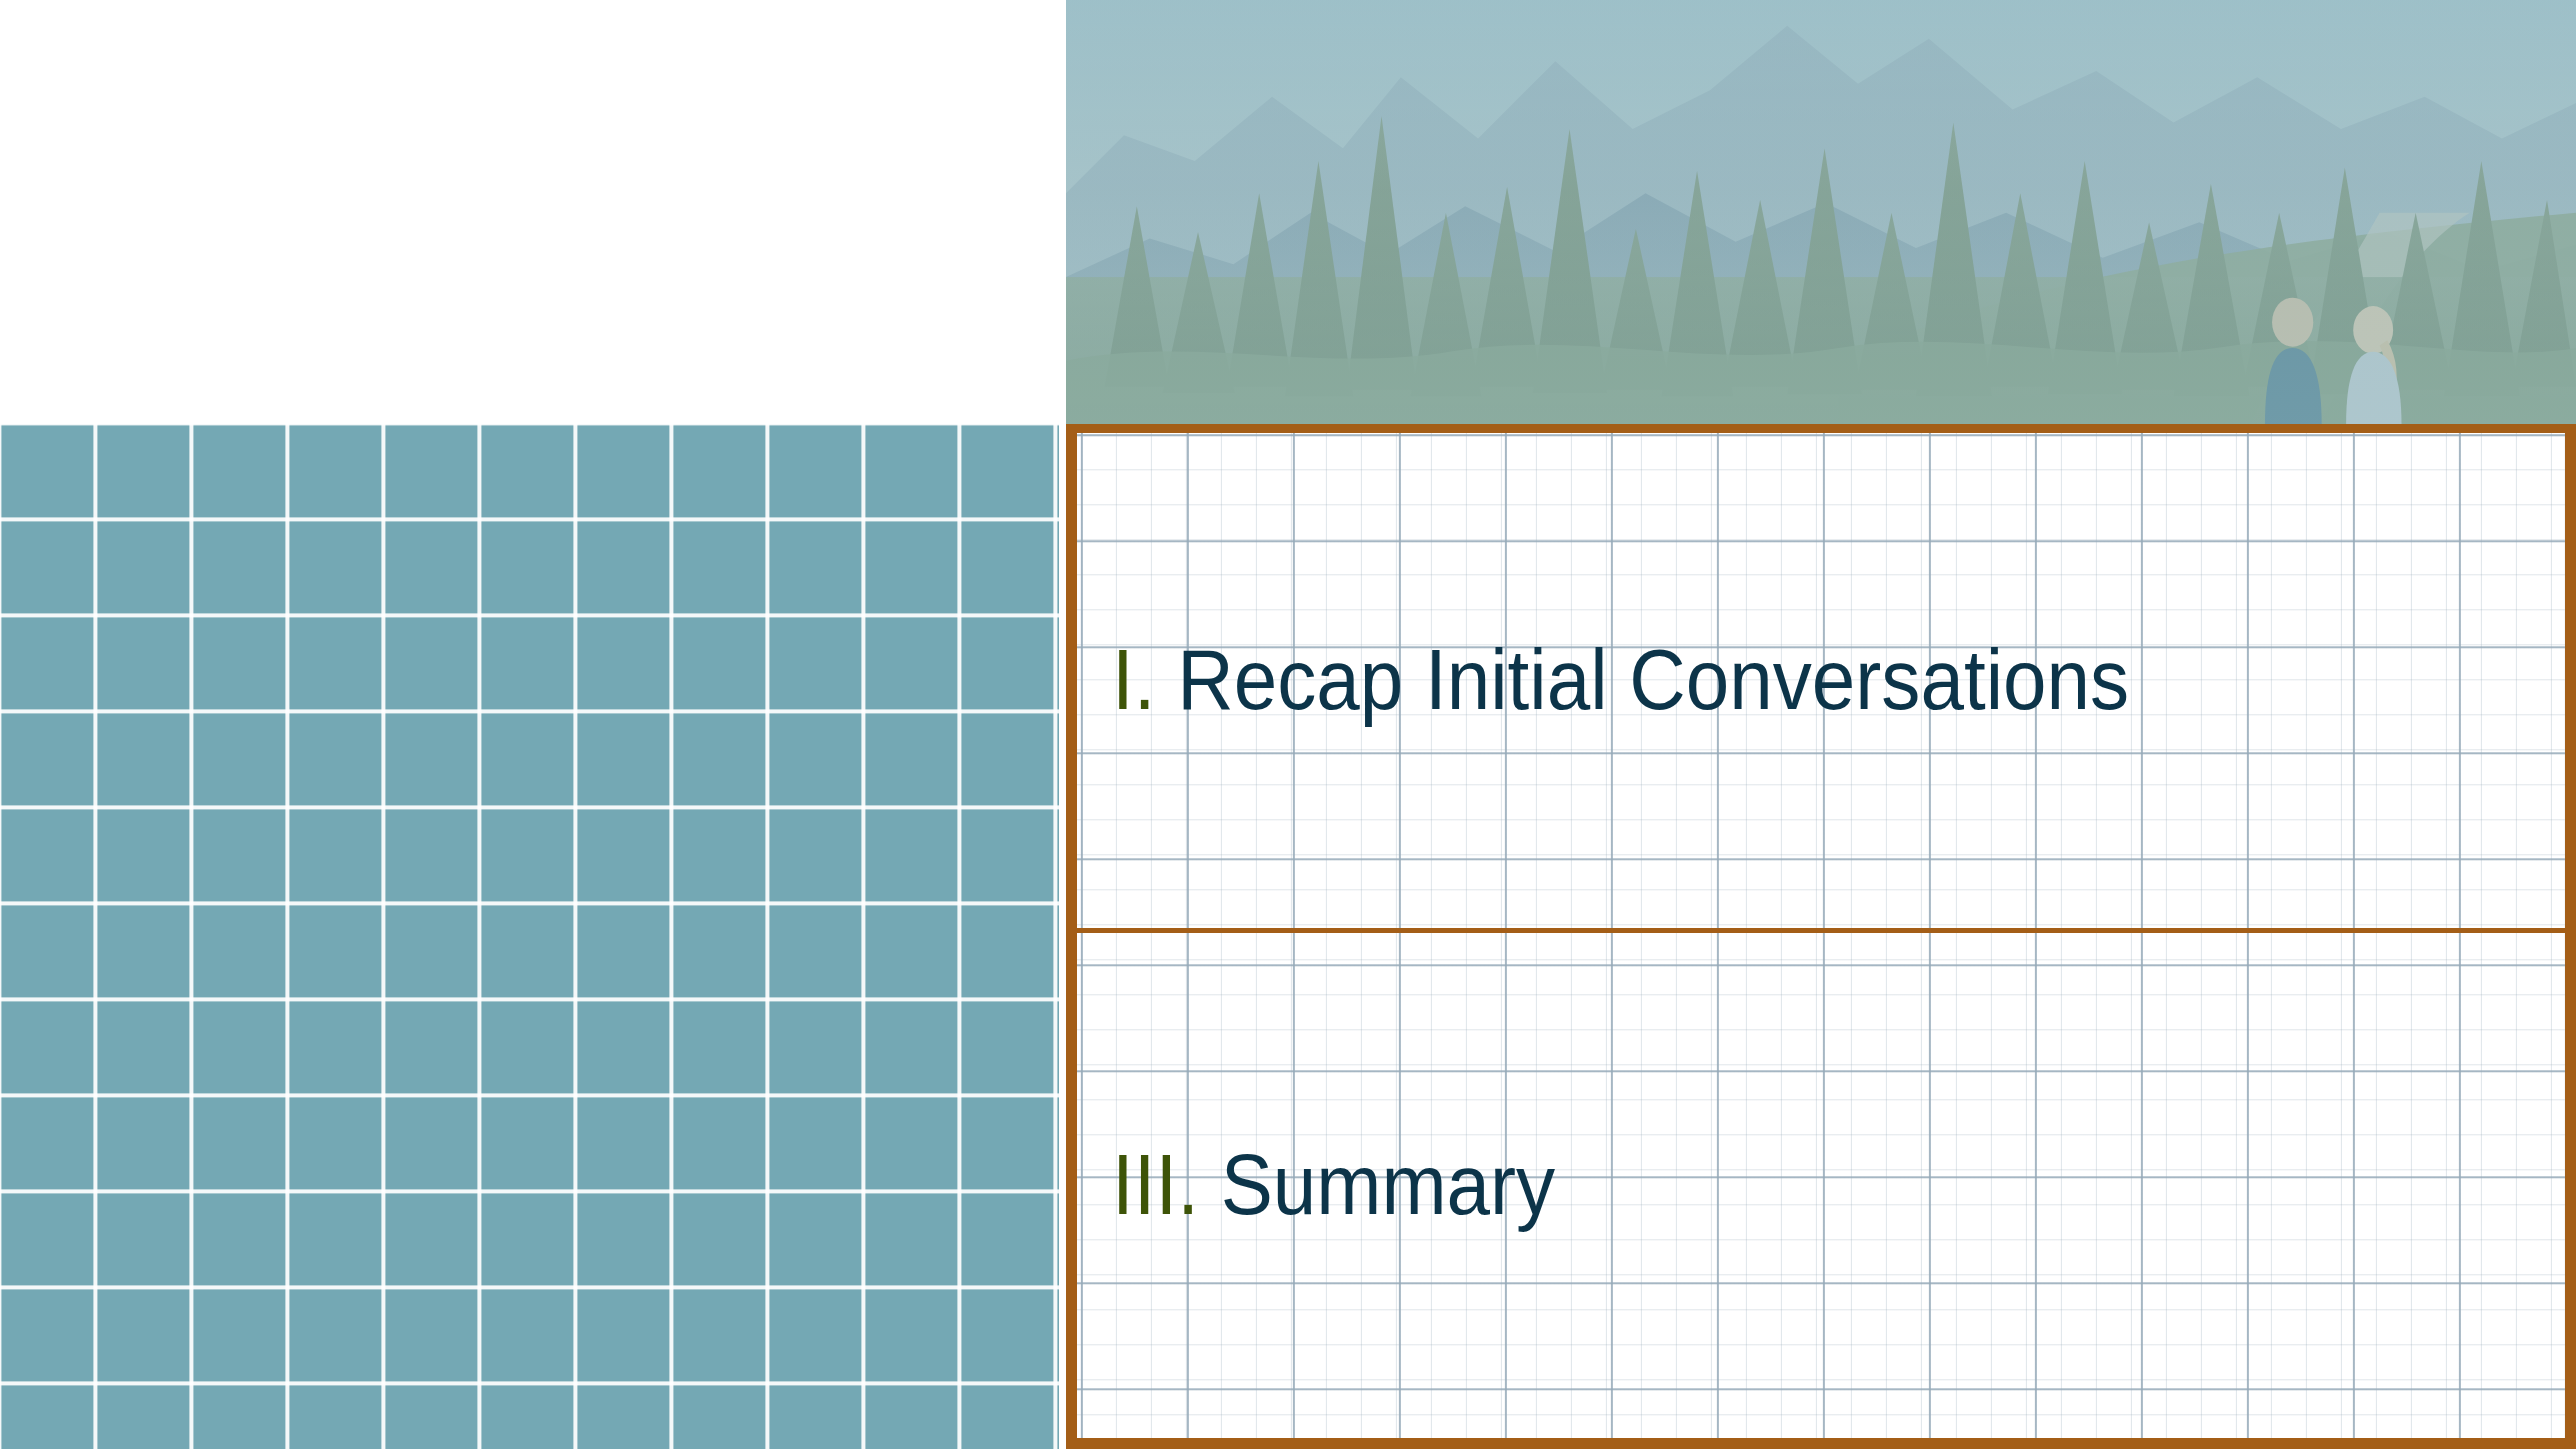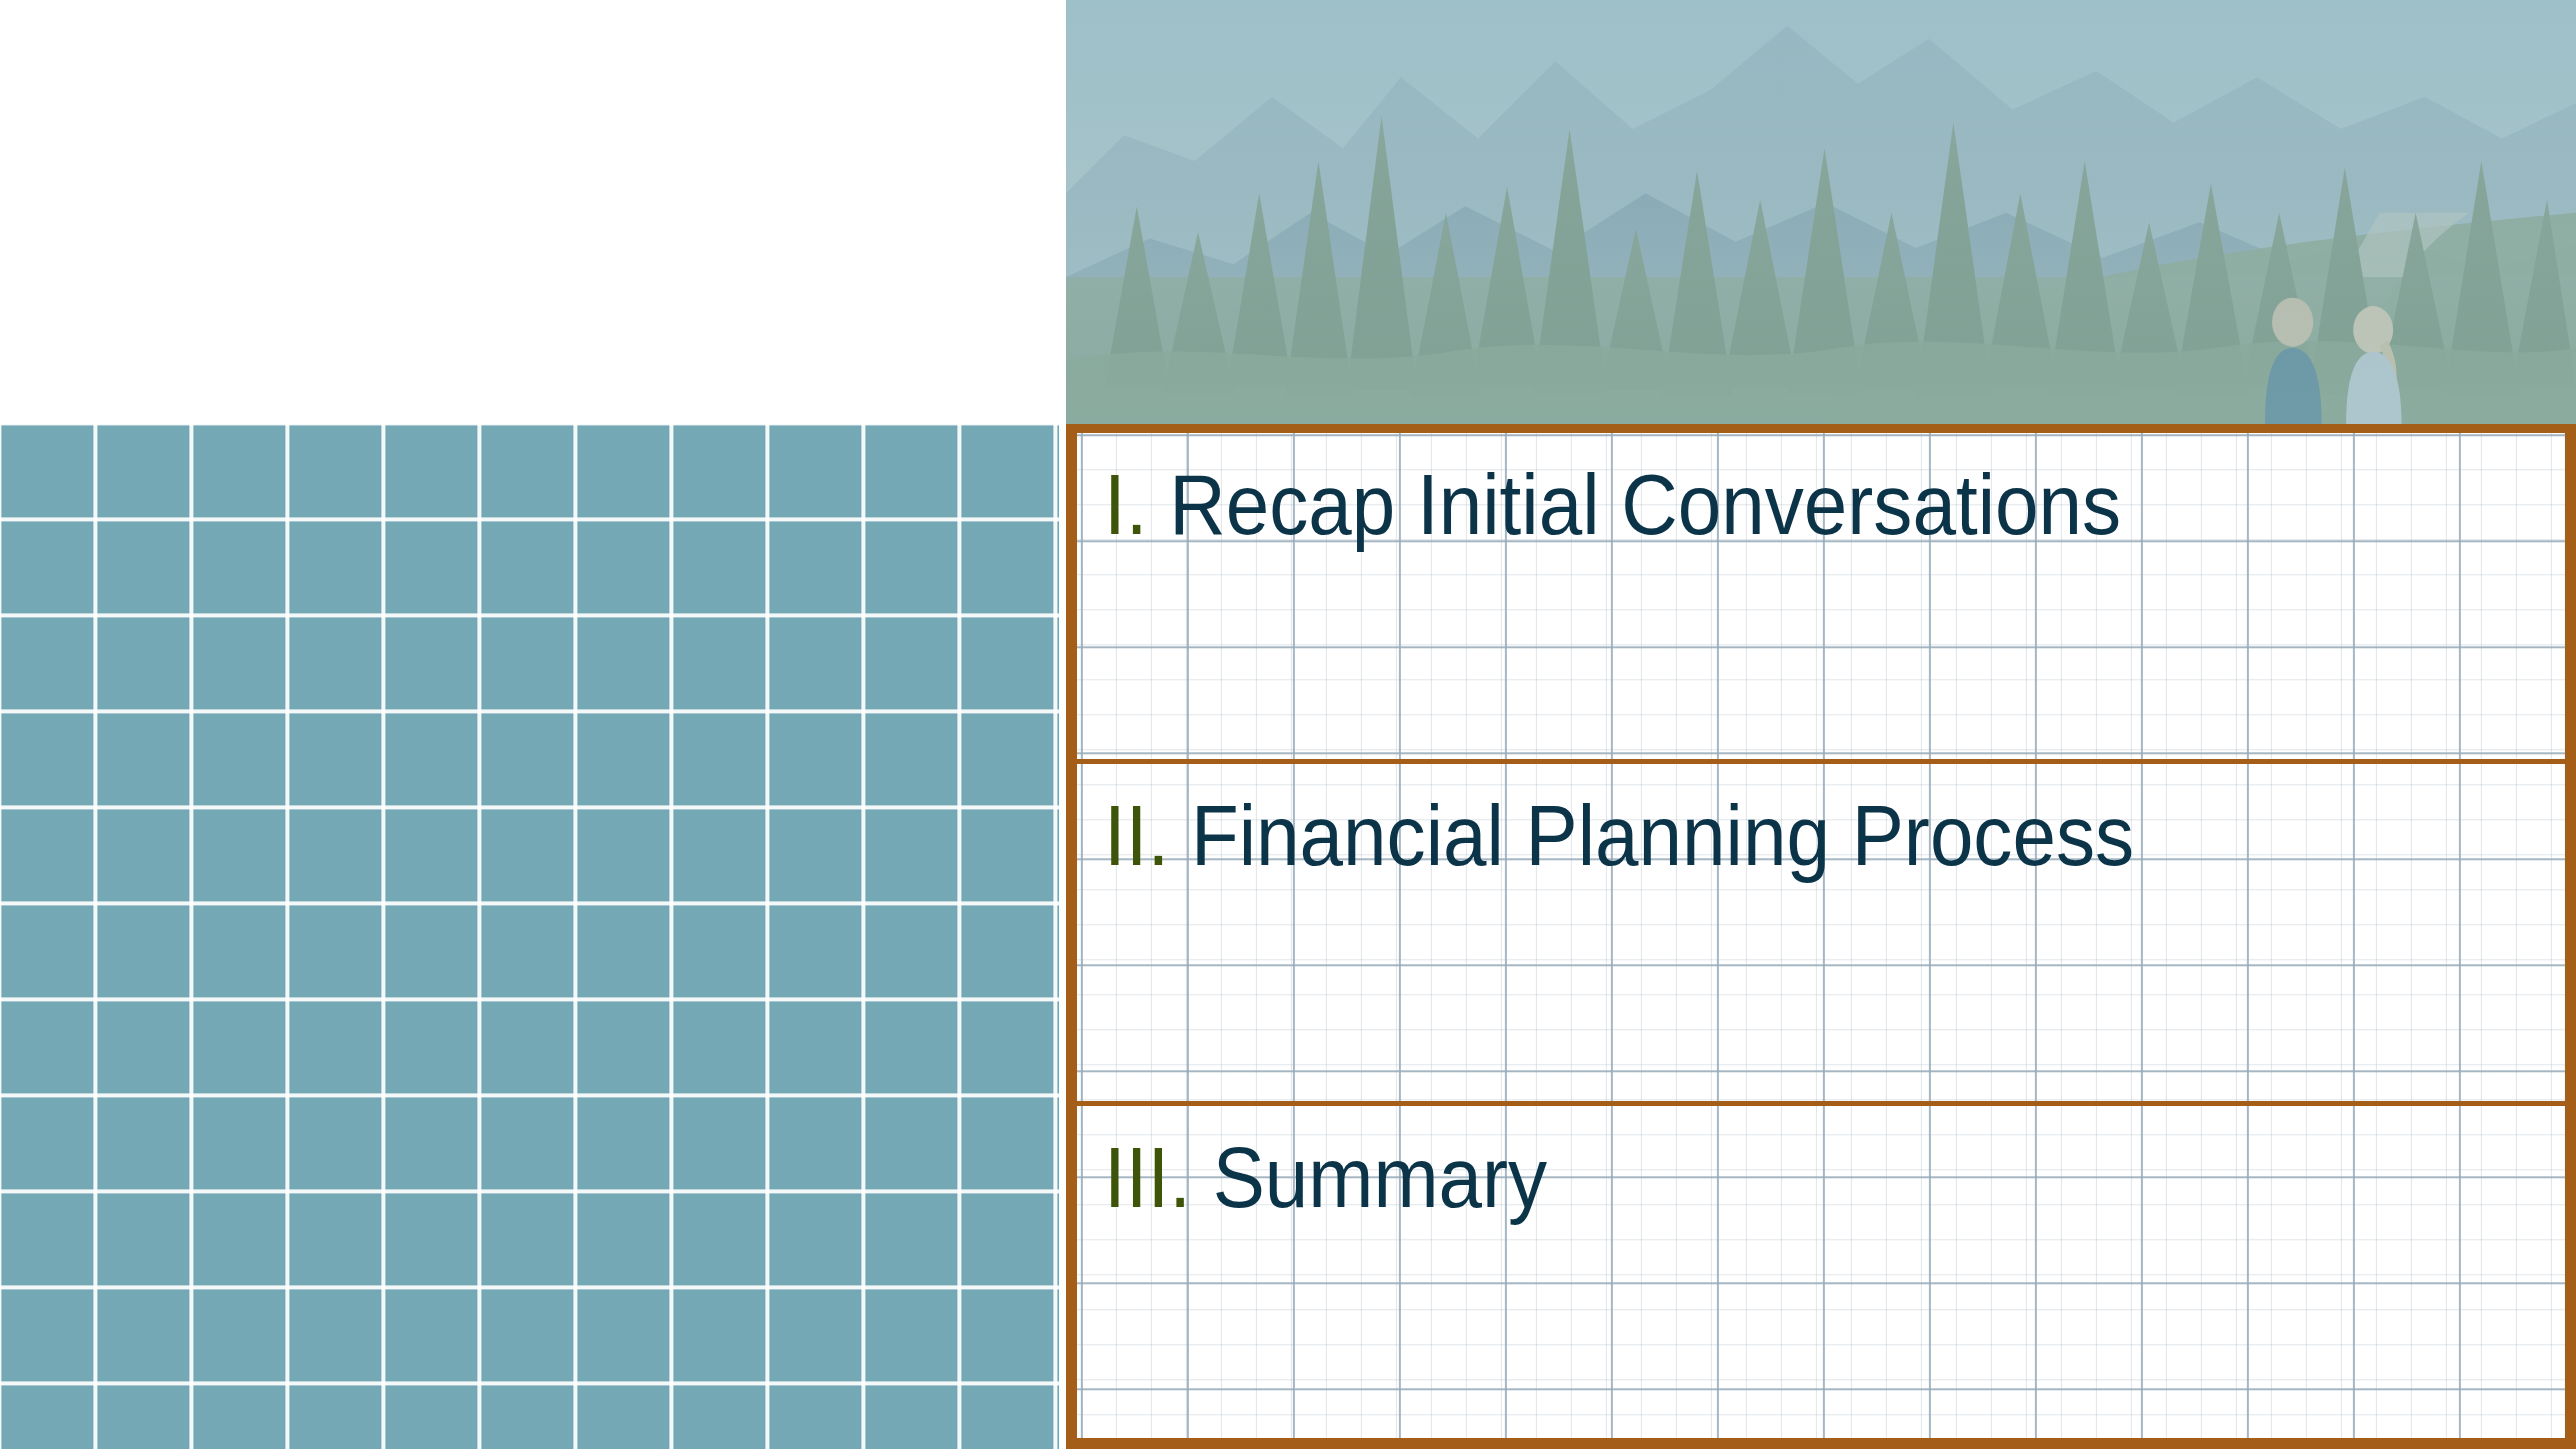--- a/index.html
+++ b/index.html
@@ -112,25 +112,25 @@
     position: relative;
     flex: 1 1 auto;
     display: flex;
     flex-direction: column;
   }
 
   .outline-item {
     position: relative;
     flex: 1 1 0;
     display: flex;
-    padding-left: 27px;
+    align-items: center;
+    padding-left: 35px;
     box-sizing: border-box;
     border-bottom: 5.8px solid #a45e17;
     overflow: hidden;
-    margin-top: 28px;
   }
   .outline-item:last-child {
     border-bottom: none;
   }
   
   .outline-item.row-1 { flex: 0.98 1 0; }
   .outline-item.row-2 { flex: 1.02 1 0; }
   .outline-item.row-3 { flex: 1.00 1 0; }
   .outline-item.row-4 { flex: 1.00 1 0; }
 
@@ -246,23 +246,20 @@
 
   <div class="teal-panel"></div>
 
   <div class="list-panel">
     <div class="list-inner">
 
       <div class="outline-item row-1">
         <span class="item-line"><span class="numeral">I. </span><span class="label">Recap Initial Conversations</span></span>
       </div>
 
-      <div class="outline-item row-2">
-        <span class="item-line"><span class="numeral">II. </span><span class="label">Financial Planning Process</span></span>
-      </div>
 
       <div class="outline-item row-3">
         <span class="item-line"><span class="numeral">III. </span><span class="label">Summary</span></span>
       </div>
 
 
     </div>
   </div>
 
 </div>

